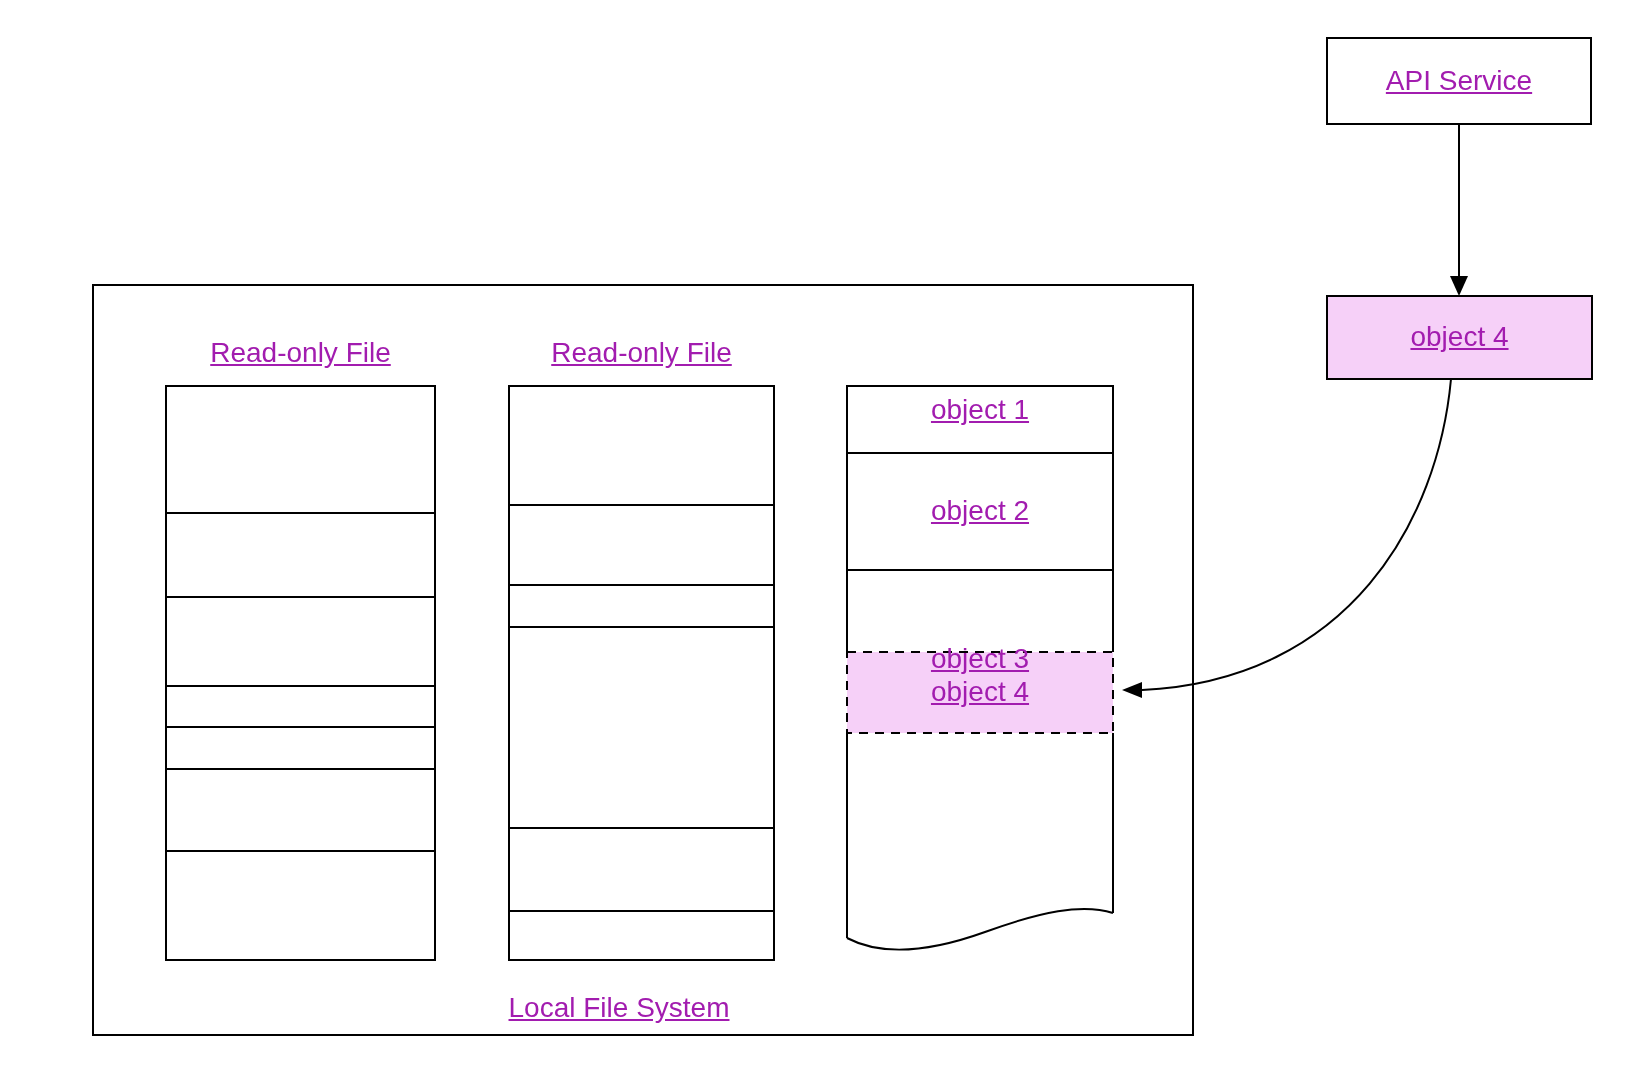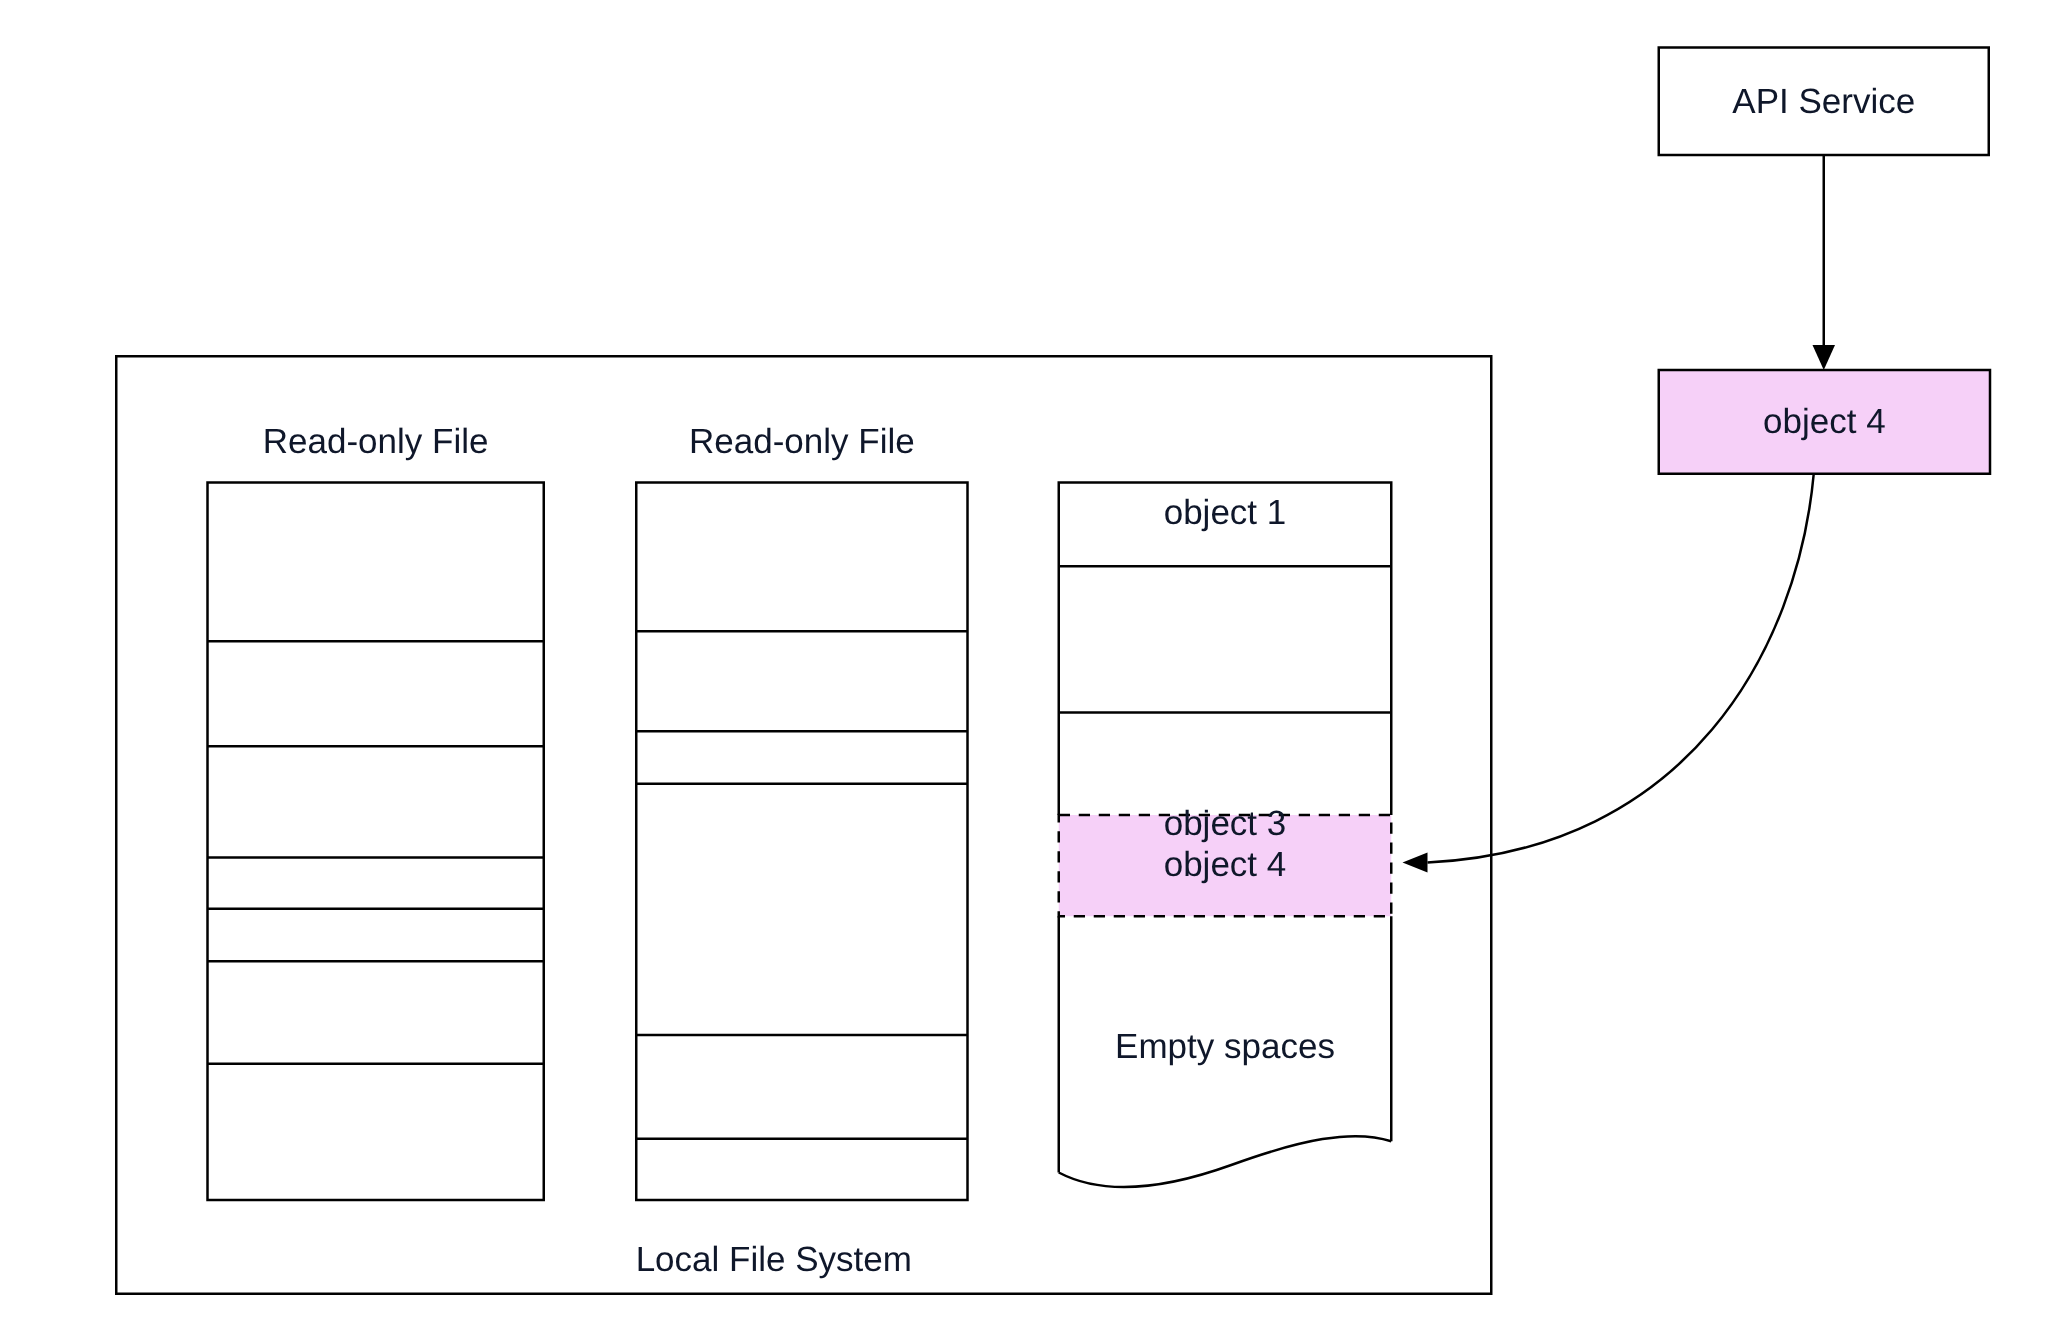--- a/index.html
+++ b/index.html
@@ -20,24 +20,25 @@
     left: 0;
     top: 0;
   }
   .lbl {
     position: absolute;
     display: flex;
     align-items: center;
     justify-content: center;
     font-size: 28px;
     line-height: 1.1;
-    color: #0f172a;
+    color: #a21caf;
     white-space: nowrap;
     text-align: center;
     pointer-events: none;
+    text-decoration: underline;
   }
 </style>
 </head>
 <body>
 
 <div class="canvas">
 
   <svg width="1644" height="1068" viewBox="0 0 1644 1068">
 
     <rect x="93" y="285" width="1100" height="750" fill="none" stroke="#000" stroke-width="2"></rect>
@@ -91,22 +92,22 @@
 
   <div class="lbl" style="left:1327px; top:296px; width:265px; height:83px;">object 4</div>
 
   <div class="lbl" style="left:166px; top:336px; width:269px; height:34px;">Read-only File</div>
 
   <div class="lbl" style="left:509px; top:336px; width:265px; height:34px;">Read-only File</div>
 
 
   <div class="lbl" style="left:847px; top:386px; width:266px; height:49px;border-radius:20px;">object 1</div>
 
+  <div class="lbl" style="left:847px; top:453px; width:266px; height:117px;">object 2</div>
 
   <div class="lbl" style="left:847px; top:570px; width:266px; height:82px;margin-top:48px;">object 3</div>
 
   <div class="lbl" style="left:847px; top:652px; width:266px; height:81px;">object 4</div>
 
-  <div class="lbl" style="left:847px; top:810px; width:266px; height:54px;">Empty spaces</div>
 
   <div class="lbl" style="left:109px; top:990px; width:1020px; height:36px;">Local File System</div>
 
 </div>
 
 </body></html>

